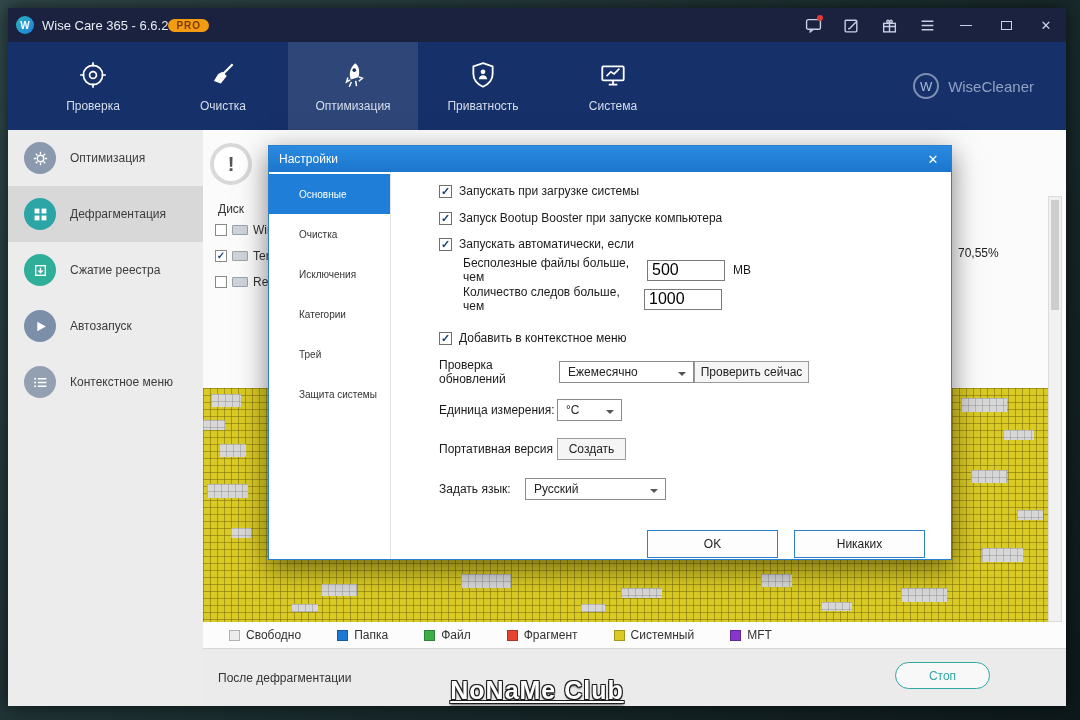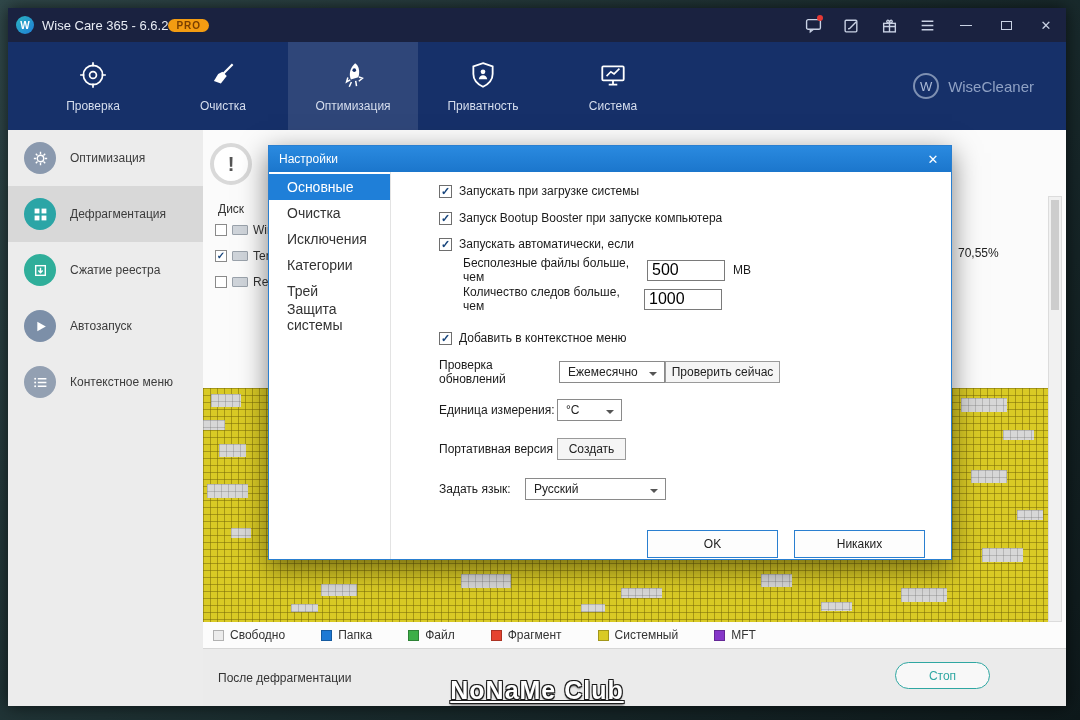--- a/index.html
+++ b/index.html
@@ -75,21 +75,21 @@
          background-size:7px 7px; }
   .patch { position:absolute; background:#d7d7d7;
            background-image:linear-gradient(rgba(120,120,120,.35) 1px, transparent 1px),
                             linear-gradient(90deg, rgba(120,120,120,.35) 1px, transparent 1px);
            background-size:7px 7px; }
   .vscroll { position:absolute; left:845px; top:66px; width:14px; height:426px; background:#f1f1f1;
              border:1px solid #dcdcdc; }
   .vthumb { position:absolute; left:2px; top:3px; width:8px; height:110px; background:#cdcdcd; }
 
   .legendrow { position:absolute; left:0; top:492px; right:0; height:26px; background:#fcfcfc;
-               display:flex; align-items:center; padding-left:10px; gap:36px; }
+               display:flex; align-items:center; padding-left:26px; gap:36px; }
   .leg { display:flex; align-items:center; gap:6px; font-size:12px; color:#333; }
   .sw { width:11px; height:11px; border:1px solid rgba(0,0,0,.25); }
   .sw-free{background:#ececec;} .sw-folder{background:#1d79d4;} .sw-file{background:#3cae47;}
   .sw-frag{background:#e54430;} .sw-sys{background:#d9ca25;} .sw-mft{background:#8636c9;}
 
   .bottombar { position:absolute; left:0; top:518px; right:0; bottom:0; background:#ebebeb;
                border-top:1px solid #d6d6d6; display:flex; align-items:center; padding-left:15px;
                font-size:12px; color:#333; }
   .sel { height:24px; border:1px solid #8a8a8a; background:#fff; display:flex; align-items:center;
          padding:0 22px 0 8px; position:relative; font-size:12px; cursor:pointer; color:#222; }
@@ -102,21 +102,21 @@
 
   
   .dialog { position:absolute; left:260px; top:137px; width:684px; height:415px; background:#fff;
             border:1px solid #2a7fd0; box-shadow:0 8px 26px rgba(0,0,0,.5); z-index:40; }
   .dlg-title { height:26px; background:linear-gradient(#2a8ae0,#1b76cc); color:#fff; font-size:12px;
                display:flex; align-items:center; padding-left:10px; }
   .dlg-close { margin-left:auto; width:36px; height:26px; display:flex; align-items:center;
                justify-content:center; color:#fff; font-size:13px; cursor:pointer; }
   .dlg-tabs { position:absolute; left:0; top:26px; width:122px; bottom:0; background:#fff;
               border-right:1px solid #e3e3e3; padding-top:2px; }
-  .dlg-tab { height:26px; display:flex; align-items:center; padding-left:18px; font-size:14px;
+  .dlg-tab { height:40px; display:flex; align-items:center; padding-left:30px; font-size:10px;
              color:#333; cursor:pointer; }
   .dlg-tab.active { background:#1f7fd8; color:#fff; }
   .dlg-content { position:absolute; left:122px; top:26px; right:0; bottom:0; background:#fff; }
   .row { position:absolute; left:48px; display:flex; align-items:center; height:22px;
          font-size:12px; color:#1a1a1a; }
   .ckb { width:13px; height:13px; border:1px solid #6e6e6e; background:#fff; margin-right:7px;
          display:flex; align-items:center; justify-content:center; font-size:11px; font-weight:bold;
          color:#17457c; line-height:1; cursor:pointer; flex:0 0 13px; }
   .lbl { display:inline-block; }
   .txt { width:78px; height:21px; border:1px solid #7a7a7a; font-size:16px; padding:0 4px;
@@ -394,21 +394,21 @@
         <input class="txt" value="1000" style="">
       </div>
 
       <div class="row" style="top:155px">
         <span class="ckb">✓</span>
         <span class="lbl">Добавить в контекстное меню</span>
       </div>
 
       <div class="row" style="top:189px">
         <span class="lbl" style="width:120px">Проверка обновлений</span>
-        <div class="sel" style="width:106px;height:22px">
+        <div class="sel" style="width:135px;height:22px">
           <span>Ежемесячно</span>
         </div>
         <div class="btn" style="width:115px;">Проверить сейчас</div>
       </div>
 
       <div class="row" style="top:227px">
         <span class="lbl" style="width:118px">Единица измерения:</span>
         <div class="sel" style="width:65px;height:22px">
           <span>°C</span>
         </div>

